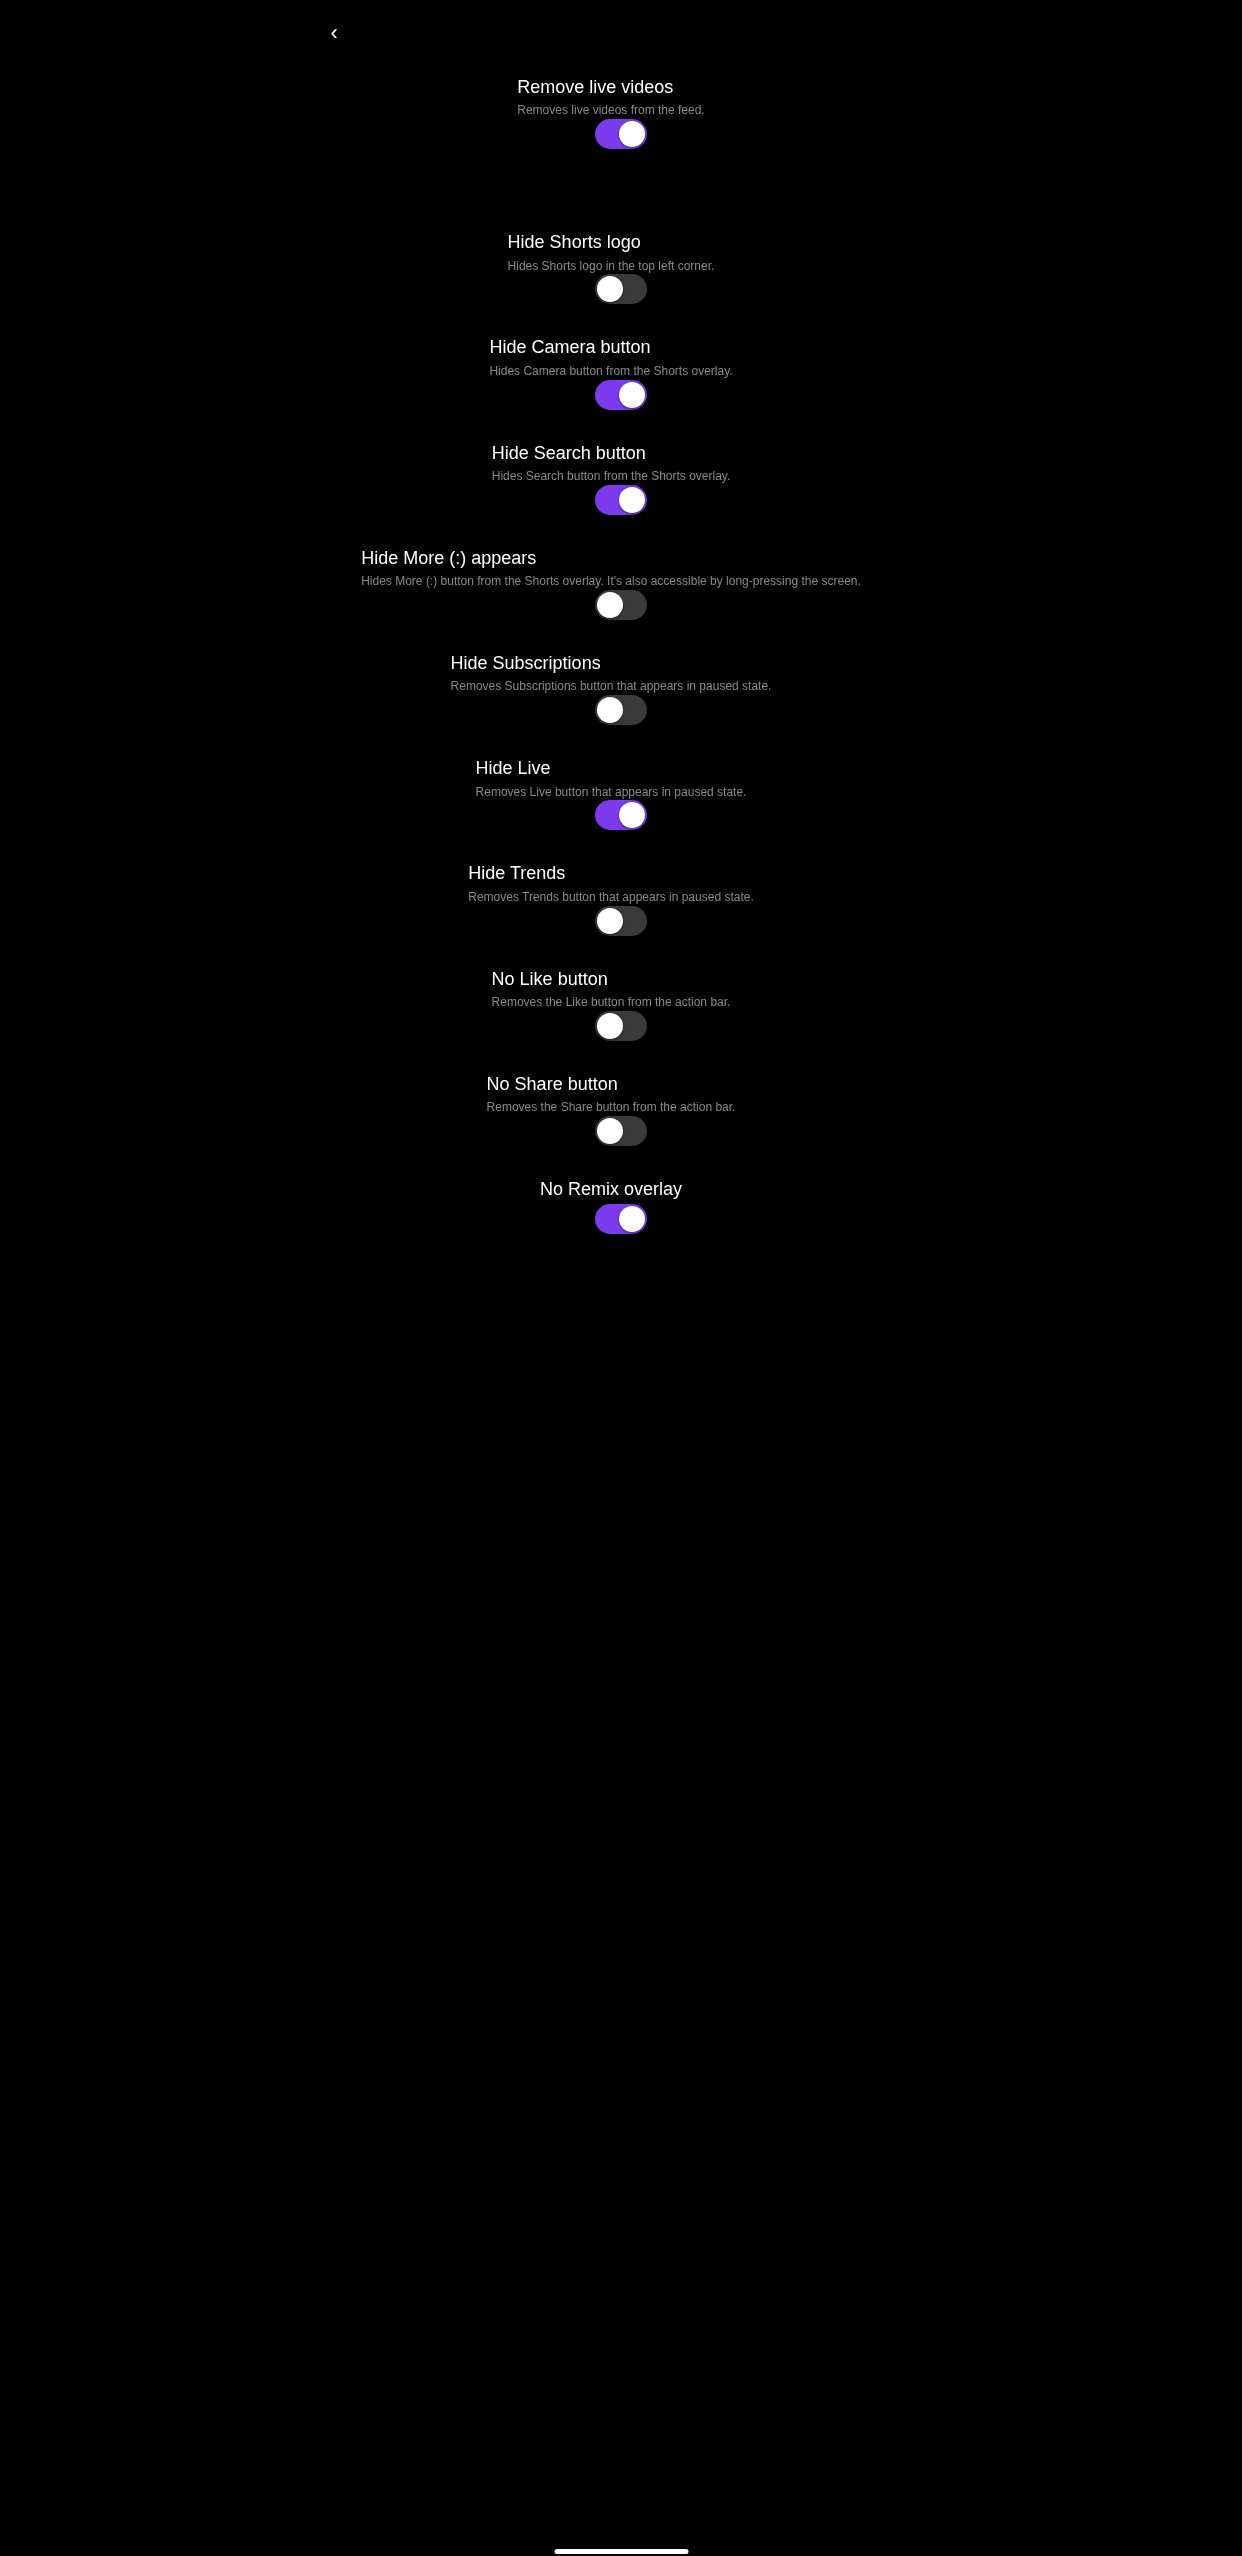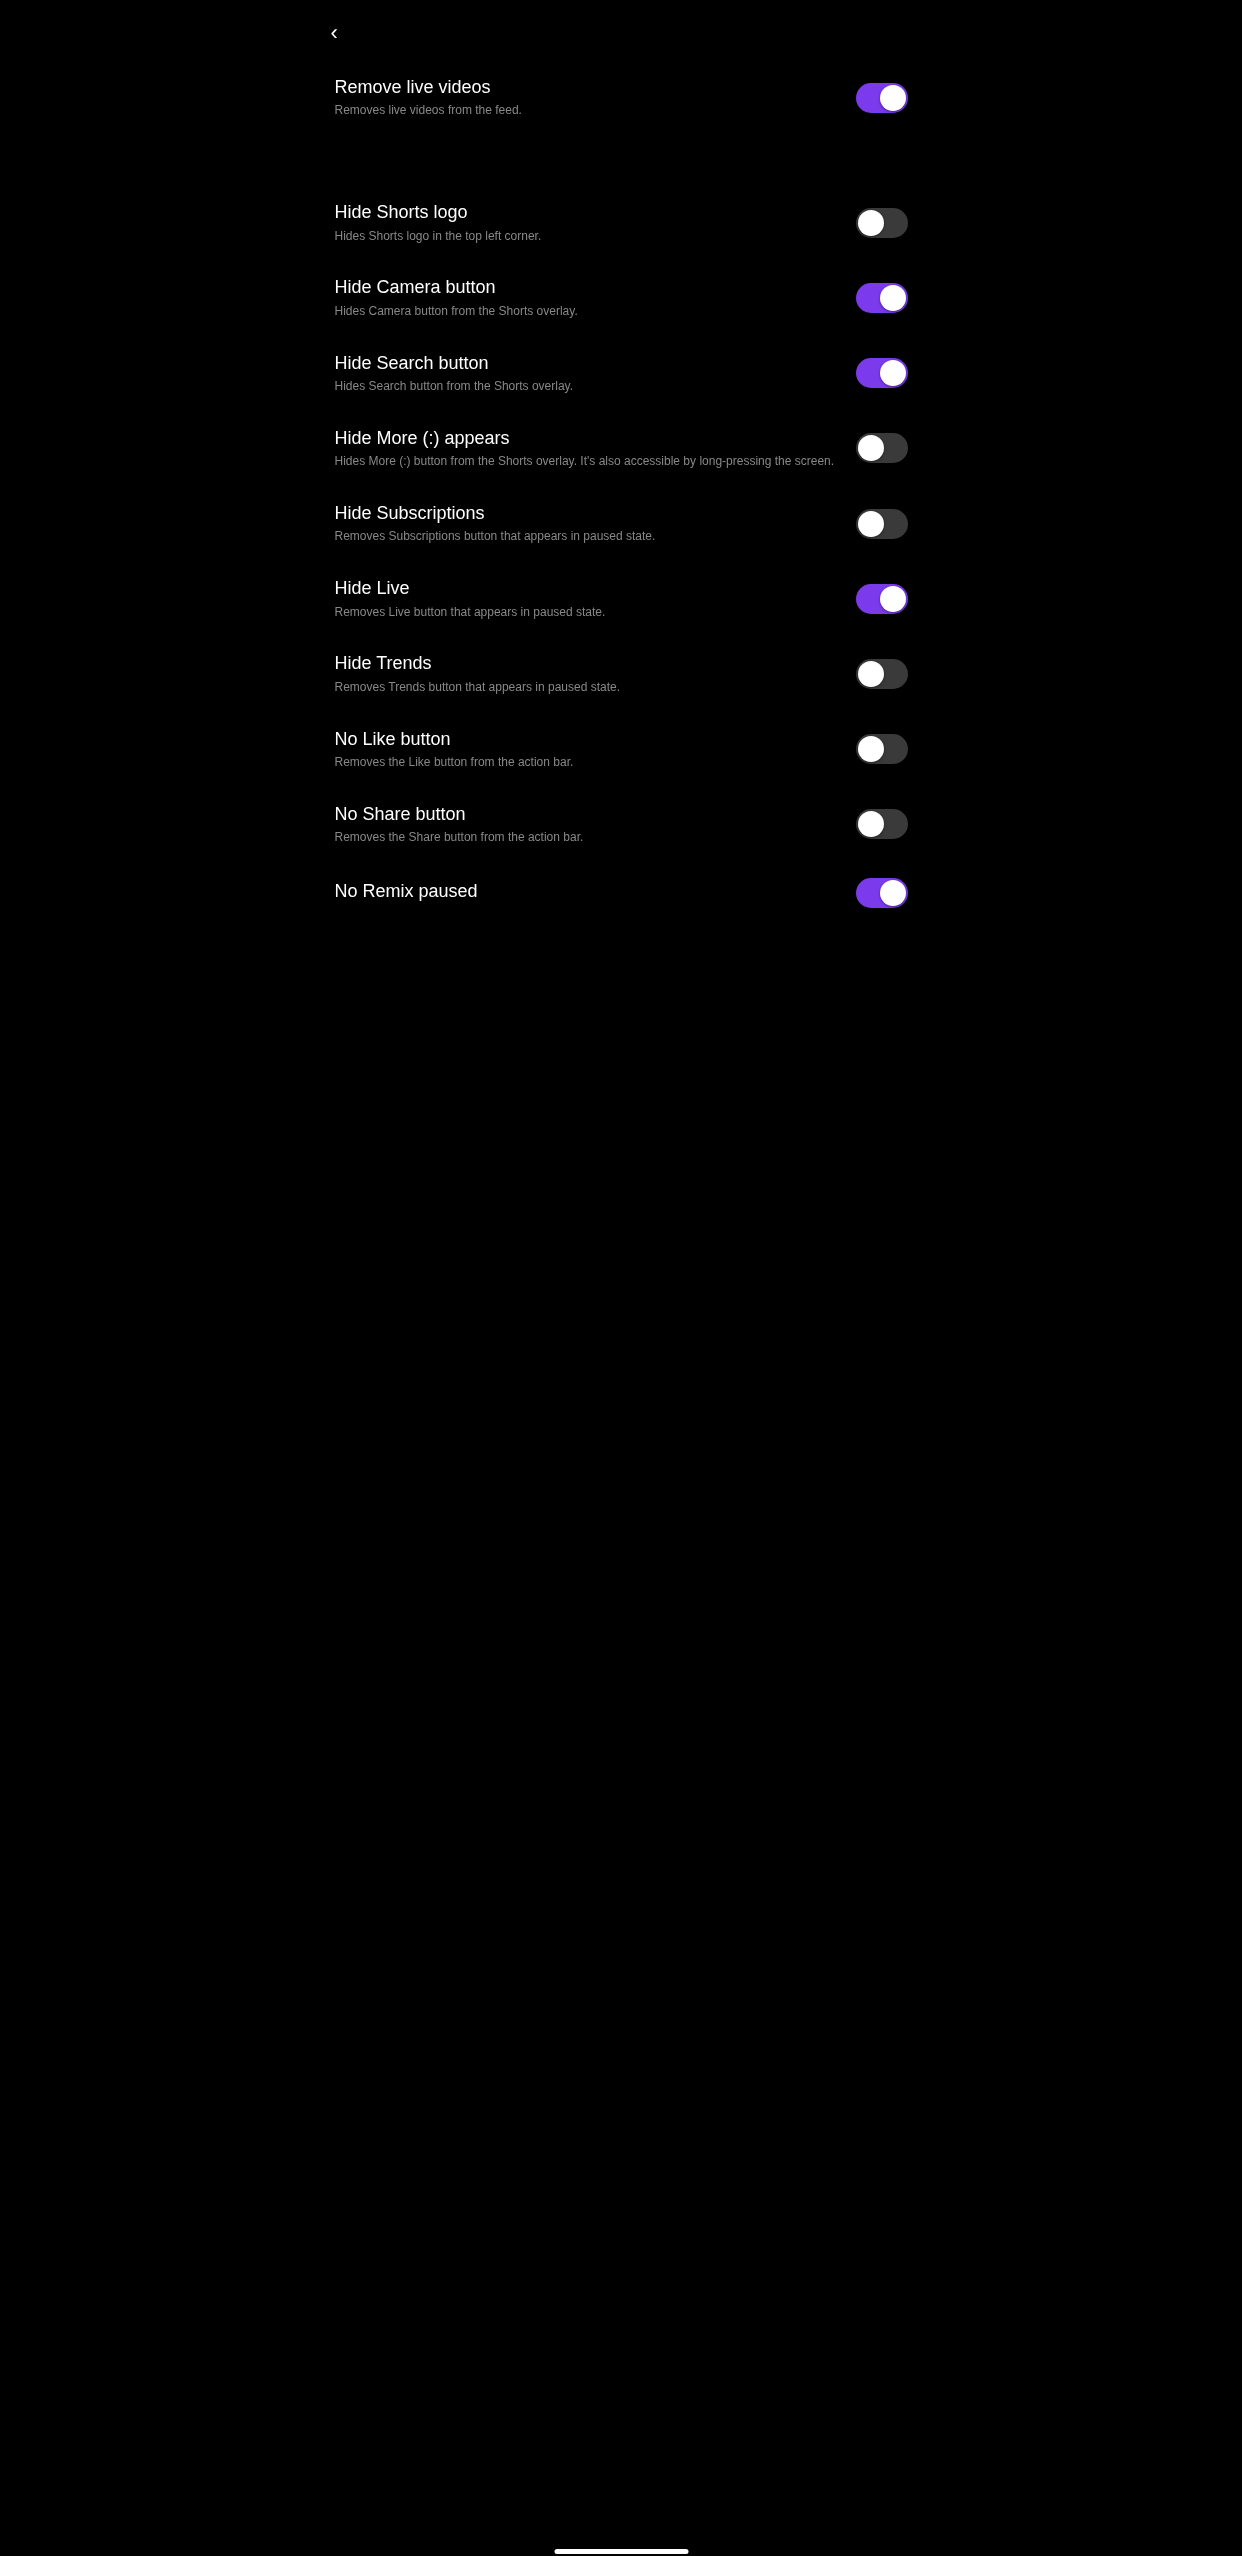--- a/index.html
+++ b/index.html
@@ -44,20 +44,21 @@
     .settings-list {
       padding: 0 0 20px 0;
     }
 
     .setting-item {
       display: flex;
       align-items: center;
       justify-content: space-between;
       padding: 16px 24px 16px 24px;
       border-bottom: none;
+      flex-direction: column;
     }
 
     .setting-text {
       flex: 1;
       padding-right: 20px;
     }
 
     .setting-title {
       font-size: 18px;
       font-weight: 400;
@@ -277,21 +278,21 @@
           <div class="setting-description">Removes the Share button from the action bar.</div>
         </div>
         <div class="toggle-container">
           <div class="toggle-track off">
             <div class="toggle-thumb off"></div>
           </div>
         </div>
       </div>
       <div class="setting-item partial-item">
         <div class="setting-text">
-          <div class="setting-title">No Remix paused</div>
+          <div class="setting-title">No Remix overlay</div>
         </div>
         <div class="toggle-container">
           <div class="toggle-track on">
             <div class="toggle-thumb on"></div>
           </div>
         </div>
       </div>
     </div>
 
 </div>

